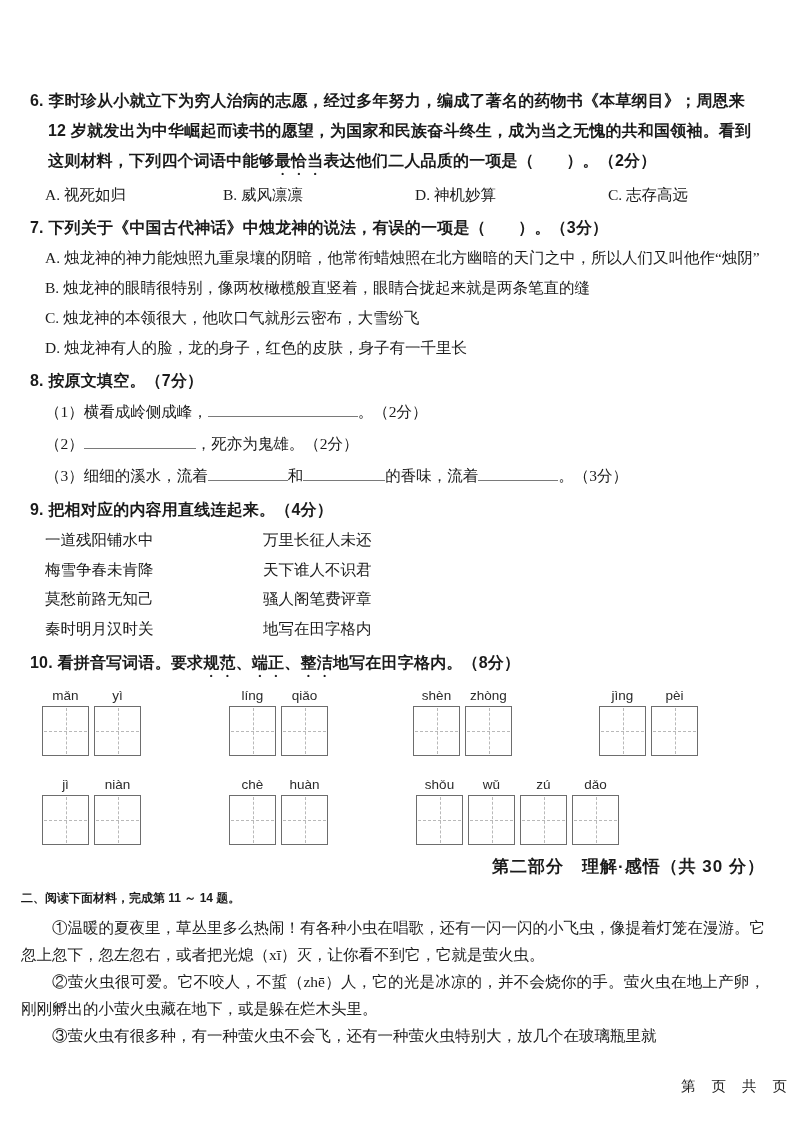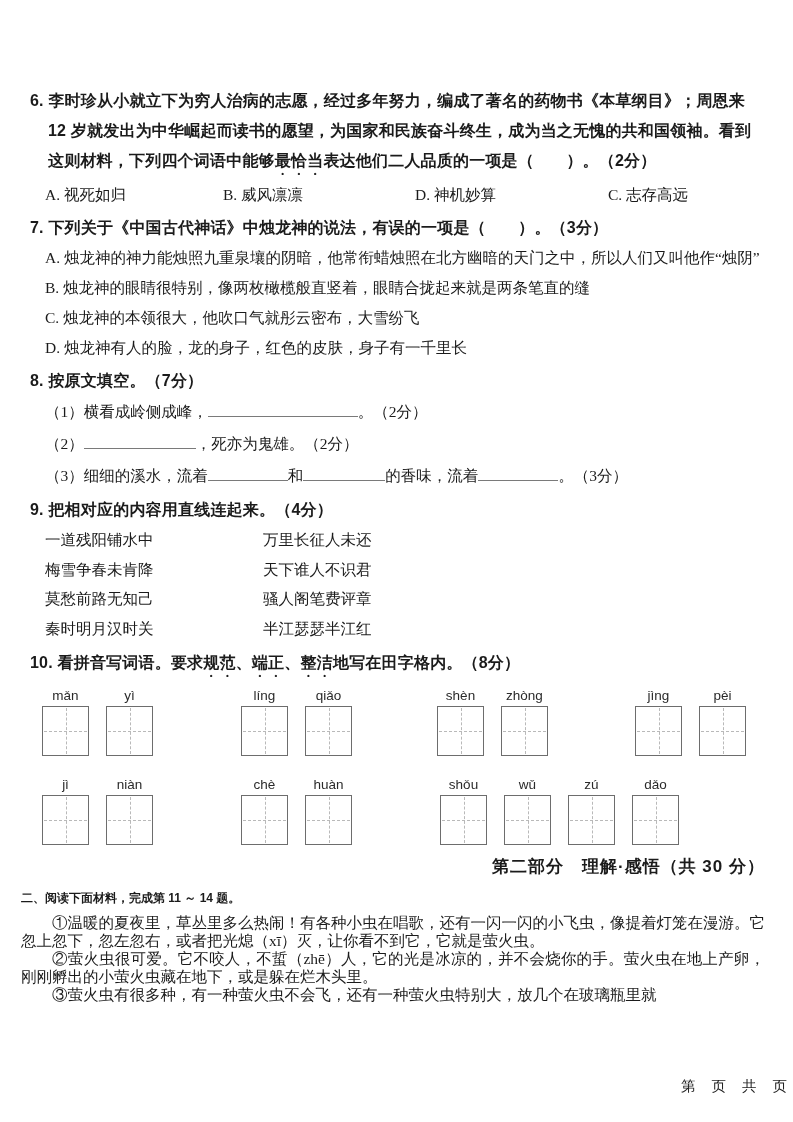--- a/index.html
+++ b/index.html
@@ -46,21 +46,21 @@
   .w80 { width:80px; } .w82 { width:82px; }
 
   .q8item { margin-left:15px; line-height:32px; }
 
   
   .mrow { display:flex; margin-left:15px; line-height:29.5px; }
   .mleft { width:218px; }
 
   
   .tzrow { display:flex; align-items:flex-start; margin-top:7px; }
-  .tzgroup { display:flex; gap:17px;justify-content:center; }
+  .tzgroup { display:flex; gap:5px;justify-content:center; }
   .g-first { margin-left:12px; }
   .g2 { margin-left:88px; } .g3 { margin-left:85px; } .g4 { margin-left:87px; }
   .tzcell { width:47px; text-align:center; }
   .pinyin {
     font-family:"Liberation Sans", sans-serif;
     font-size:13.5px; color:#2a2a2a; height:19px; line-height:17px;
   }
   .tzbox {
     width:45px; height:48px; border:1px solid #6d6d6d;
     position:relative; background:#fff; margin:0 auto;
@@ -82,21 +82,21 @@
   }
   .read-intro {
     font-family:"Liberation Sans", sans-serif; font-weight:700;
     font-size:12px; margin:0 0 2px -9px; line-height:28px;
   }
   .passage-title {
     font-family:"Liberation Sans", sans-serif; font-weight:700;
     font-size:16px; text-align:center; margin:2px 0 4px 0;
   }
   .para {
-    margin:0 0 0 -9px; text-indent:2em; line-height:18px;
+    margin:0 0 0 -9px; text-indent:2em; line-height:27px;
     font-size:15.5px; text-align:justify;
   }
 
   
   .footer {
     position:absolute; bottom:26px; left:0; width:100%;
     text-align:right; font-family:"Liberation Sans", sans-serif;
     font-size:14.5px; color:#222; letter-spacing:6px;margin-top:28px;
   }
   section { display:block; }
@@ -147,21 +147,21 @@
       <div class="mrow">
           <span class="mleft">梅雪争春未肯降</span>
           <span>天下谁人不识君</span>
         </div>
       <div class="mrow">
           <span class="mleft">莫愁前路无知己</span>
           <span>骚人阁笔费评章</span>
         </div>
       <div class="mrow">
           <span class="mleft">秦时明月汉时关</span>
-          <span>半江瑟瑟半江红</span>
+          <span>地写在田字格内</span>
         </div>
     </div>
   </section>
 
   <section class="q10">
     <p class="stem"><span>10.</span> <span>看拼音写词语。要求</span><span class="emph">规范</span><span>、</span><span class="emph">端正</span><span>、</span><span class="emph">整洁</span><span>地写在田字格内。（8分）</span></p>
 
     <div class="tzrow">
       <div class="tzgroup g-first">
         <div class="tzcell">

